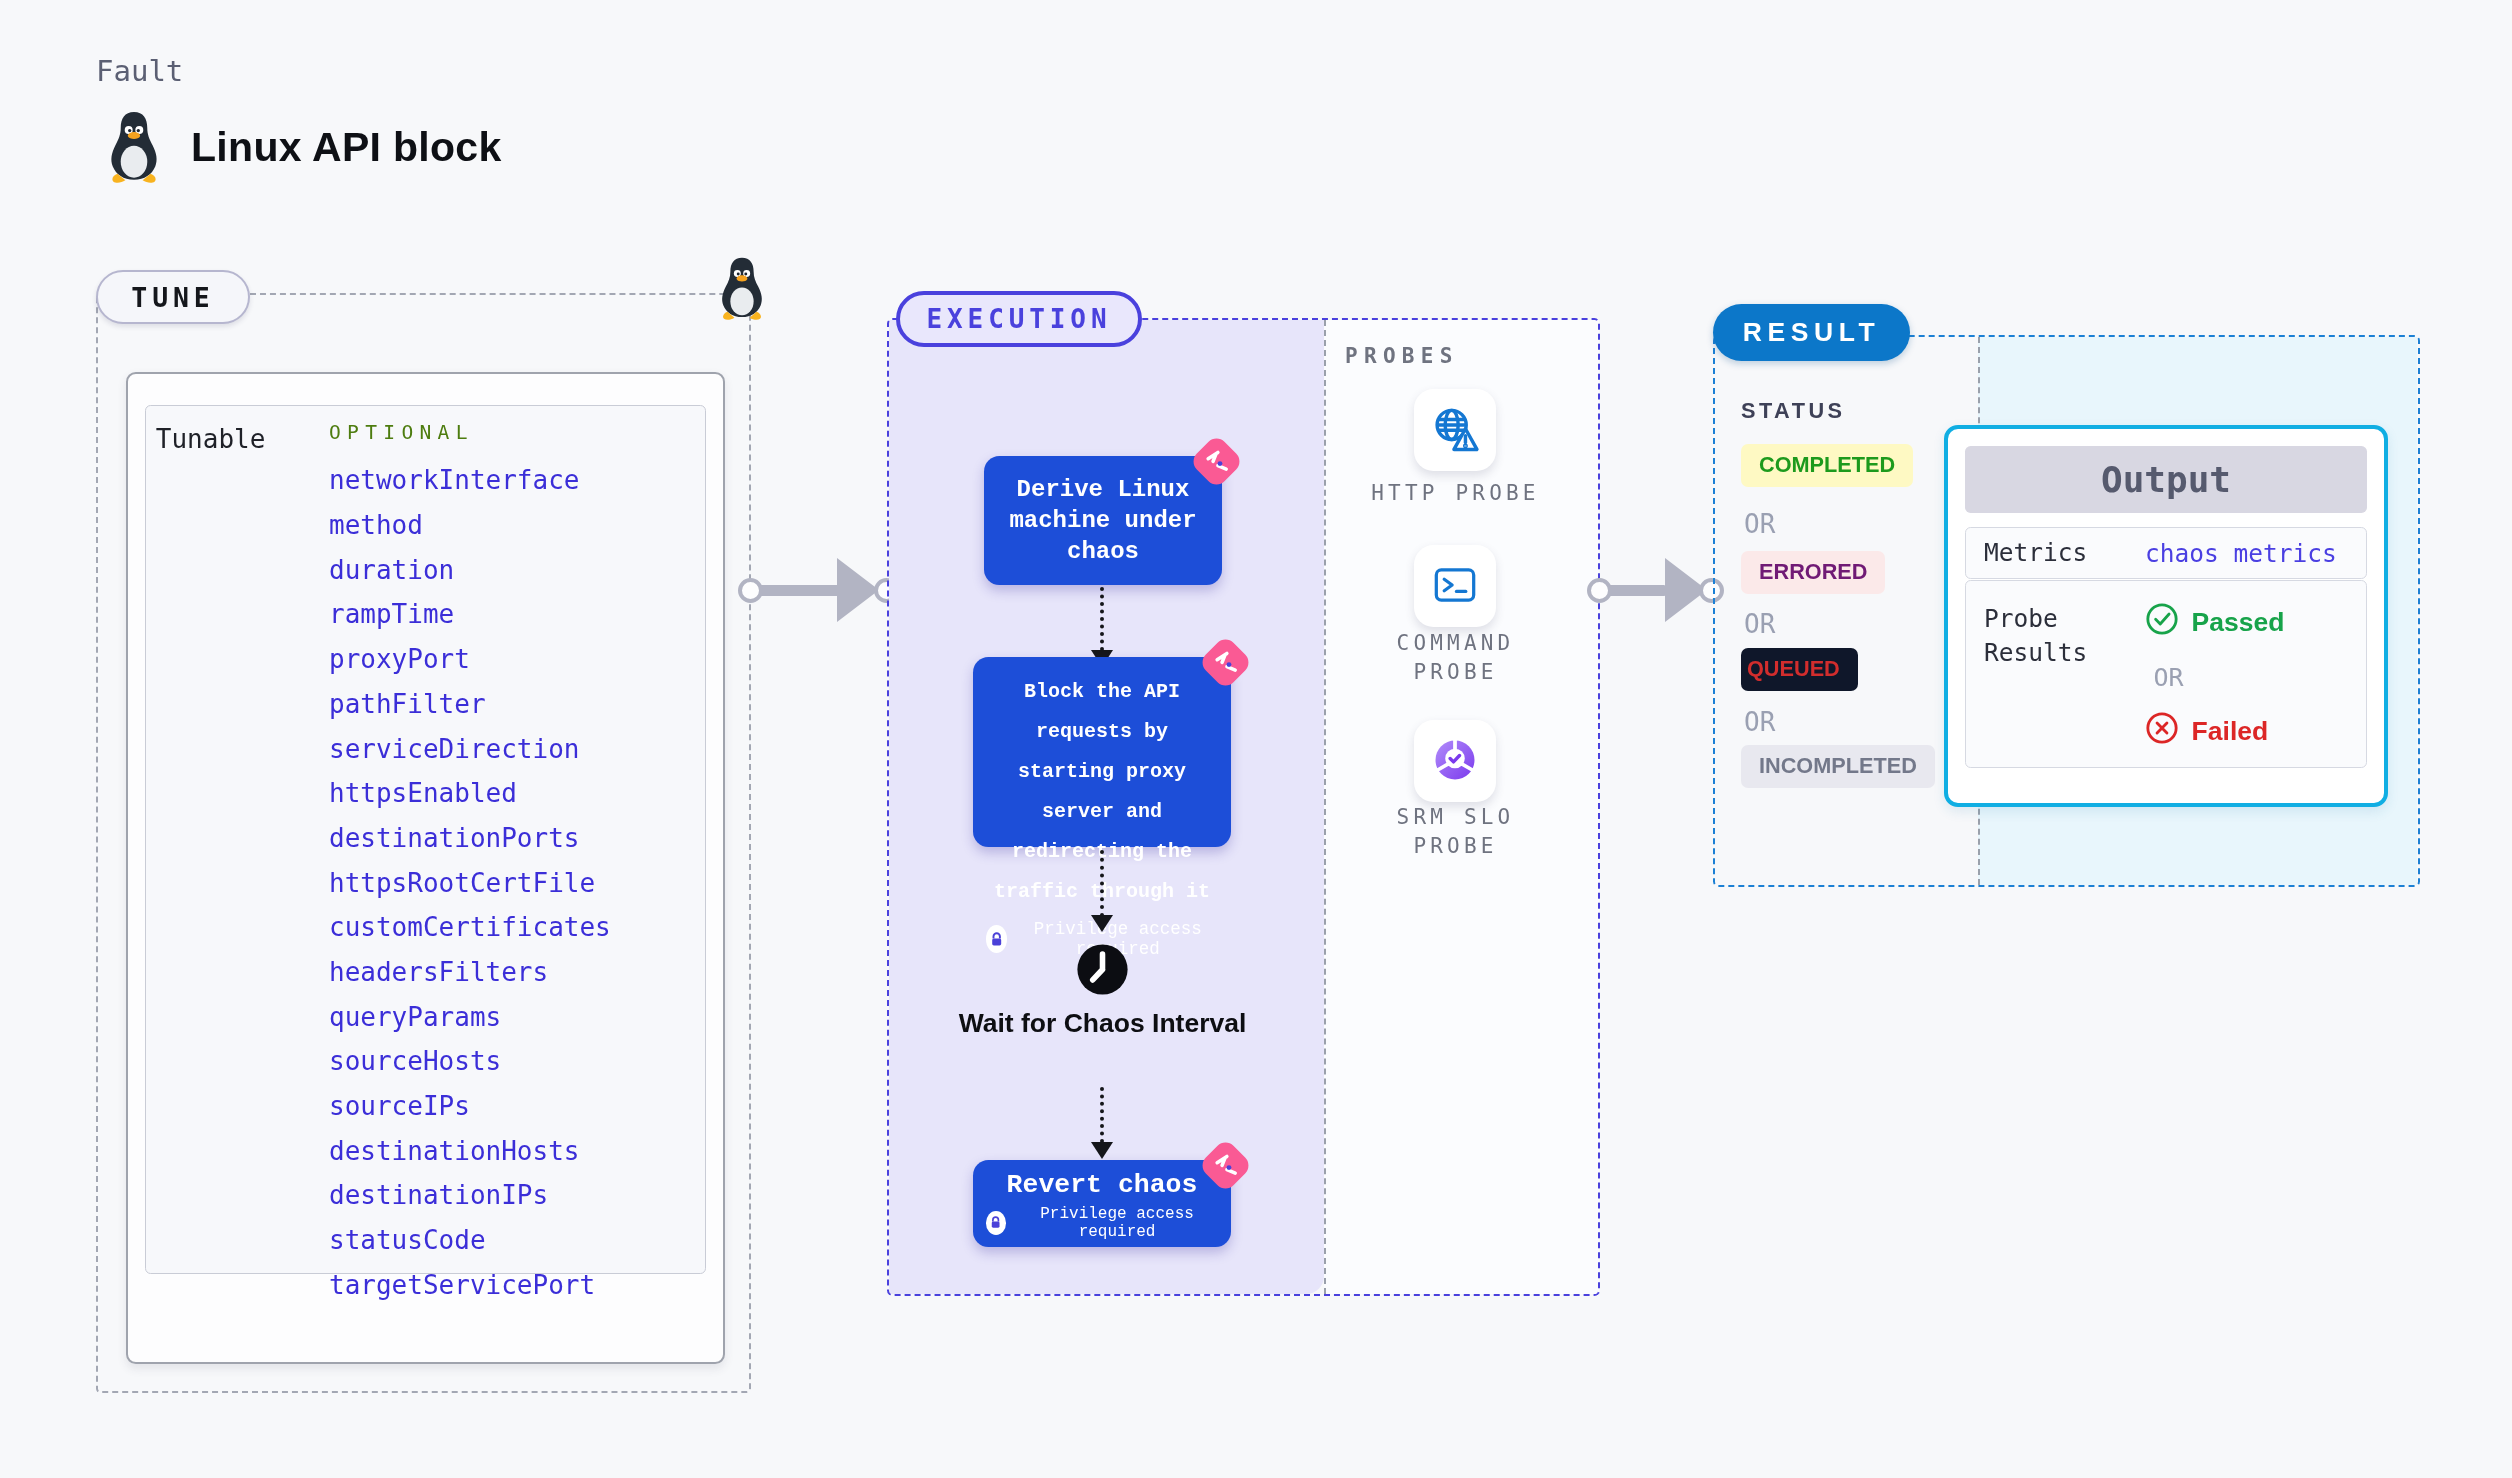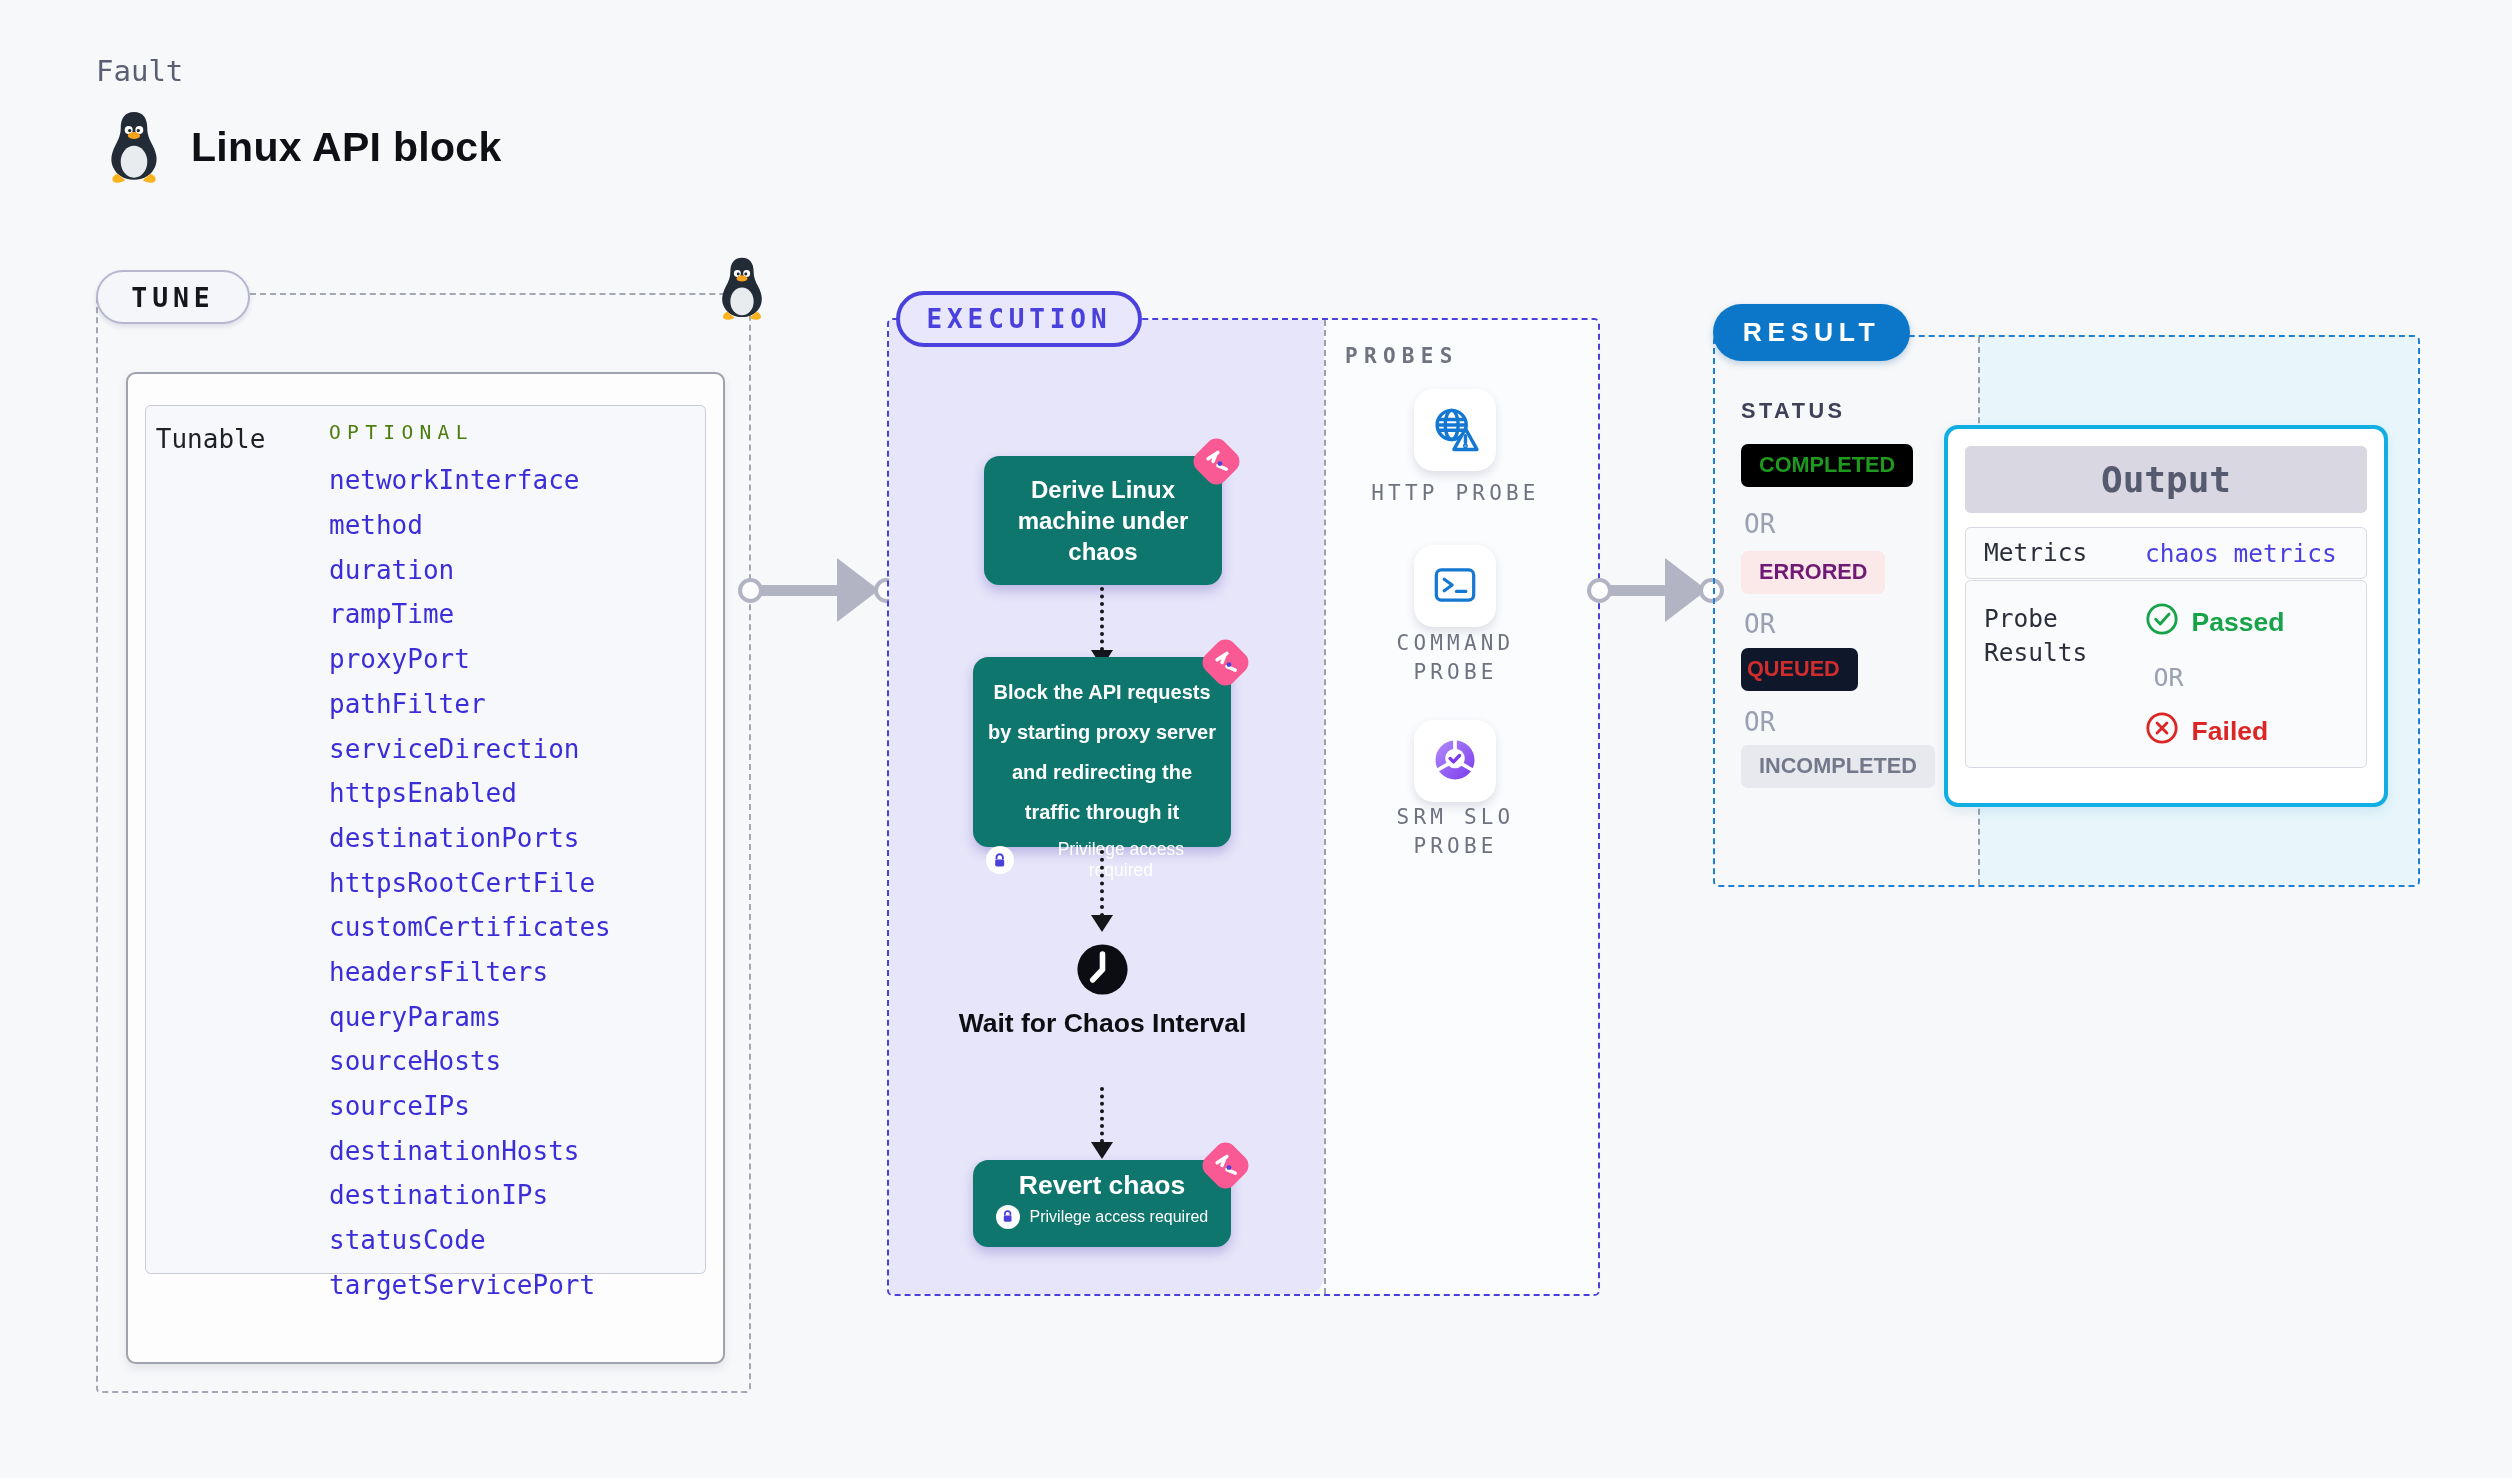--- a/index.html
+++ b/index.html
@@ -42,22 +42,22 @@
   .ui-optional { font-family:"DejaVu Sans Mono",monospace; font-size:19.6px; letter-spacing:6.3px; color:#4d7c0f; }
   .ui-params { margin-top:21px; display:flex; flex-direction:column; gap:14.7px; }
   .param { font-family:"DejaVu Sans Mono",monospace; font-size:26px; color:#3b2ed8; }
 
   
   .ring { position:absolute; width:25px; height:25px; border:4.9px solid #b2b4c3; border-radius:50%; background:#fdfdfe; }
   .arrow-line { position:absolute; height:11.2px; background:#b2b4c3; border-radius:5.6px; }
   .arrow-head { position:absolute; width:0; height:0; border-top:32px solid transparent; border-bottom:32px solid transparent; border-left:42px solid #b2b4c3; }
 
   
-  .action-box { position:absolute; background:#0f766e; border-radius:15.4px; color:#fff; text-align:center;
-                box-shadow:0 5.6px 11.2px rgba(50,40,160,.25); }
+  .action-box { position:absolute; background:#1d4ed8; border-radius:15.4px; color:#fff; text-align:center;
+                box-shadow:0 5.6px 11.2px rgba(50,40,160,.25);font-family:Liberation Mono, monospace; }
   .action-text { font-weight:bold; }
   .chaos-badge { position:absolute; right:-14px; top:-14px; width:39px; height:39px; background:#fa5a94;
                  border-radius:11.2px; transform:rotate(45deg); }
   .chaos-badge svg { position:absolute; left:0; top:0; transform:rotate(-45deg); }
   .privilege { display:flex; align-items:center; justify-content:center; gap:9.8px; }
   .privilege .lock-circle { width:28px; height:28px; background:#fff; border-radius:50%; display:flex; align-items:center; justify-content:center; }
   .privilege span { font-size:17.5px; color:#fff; }
   .vdots { position:absolute; width:0; border-left:4.2px dotted #15161a; }
   .down-head { position:absolute; width:0; height:0; border-left:11.2px solid transparent; border-right:11.2px solid transparent; border-top:17px solid #15161a; }
 
@@ -67,21 +67,21 @@
   .probes-label { position:absolute; font-family:"DejaVu Sans Mono",monospace; font-weight:bold; font-size:21px;
                   letter-spacing:6.3px; color:#6f7380; }
   .probe-card { position:absolute; width:82px; height:82px; background:#fff; border-radius:19.6px;
                 box-shadow:0 4.2px 9.8px rgba(60,60,90,.14); display:flex; align-items:center; justify-content:center; }
   .probe-name { position:absolute; width:189px; text-align:center; font-family:"DejaVu Sans Mono",monospace;
                 font-size:21px; letter-spacing:4.2px; color:#6f7380; line-height:29px; }
 
   
   .status-label { position:absolute; font-weight:bold; font-size:21.7px; letter-spacing:3.5px; color:#3e4157; }
   .badge { position:absolute; display:inline-block; padding:8.4px 18px; border-radius:7px; font-weight:bold; font-size:21.7px; }
-  .badge.completed  { background:#000000; color:#1d9a1d; }
+  .badge.completed  { background:#fef9c3; color:#1d9a1d; }
   .badge.errored    { background:#fbe9e9; color:#701a75; }
   .badge.queued     { background:#0f172a; color:#d22d2d;padding-left:6px; }
   .badge.incompleted{ background:#e8e8ef; color:#73788a; }
   .or-text { position:absolute; font-family:"DejaVu Sans Mono",monospace; font-size:26px; color:#9aa0b2; }
 
   .output-card { left:1944px; top:425px; width:444px; height:382px; background:#fff; border:4.2px solid #10aee3;
                  border-radius:14px; padding:17px; box-shadow:0 4.2px 11.2px rgba(30,120,170,.12); }
   .output-header { height:67px; background:#d8d7e2; border-radius:5.6px; display:flex; align-items:center; justify-content:center;
                    font-family:"DejaVu Sans Mono",monospace; font-size:36px; font-weight:bold; color:#565a6e; }
   .output-row { background:#fafbfd; border:1.4px solid #d6d9e2; border-radius:5.6px; display:flex; }

